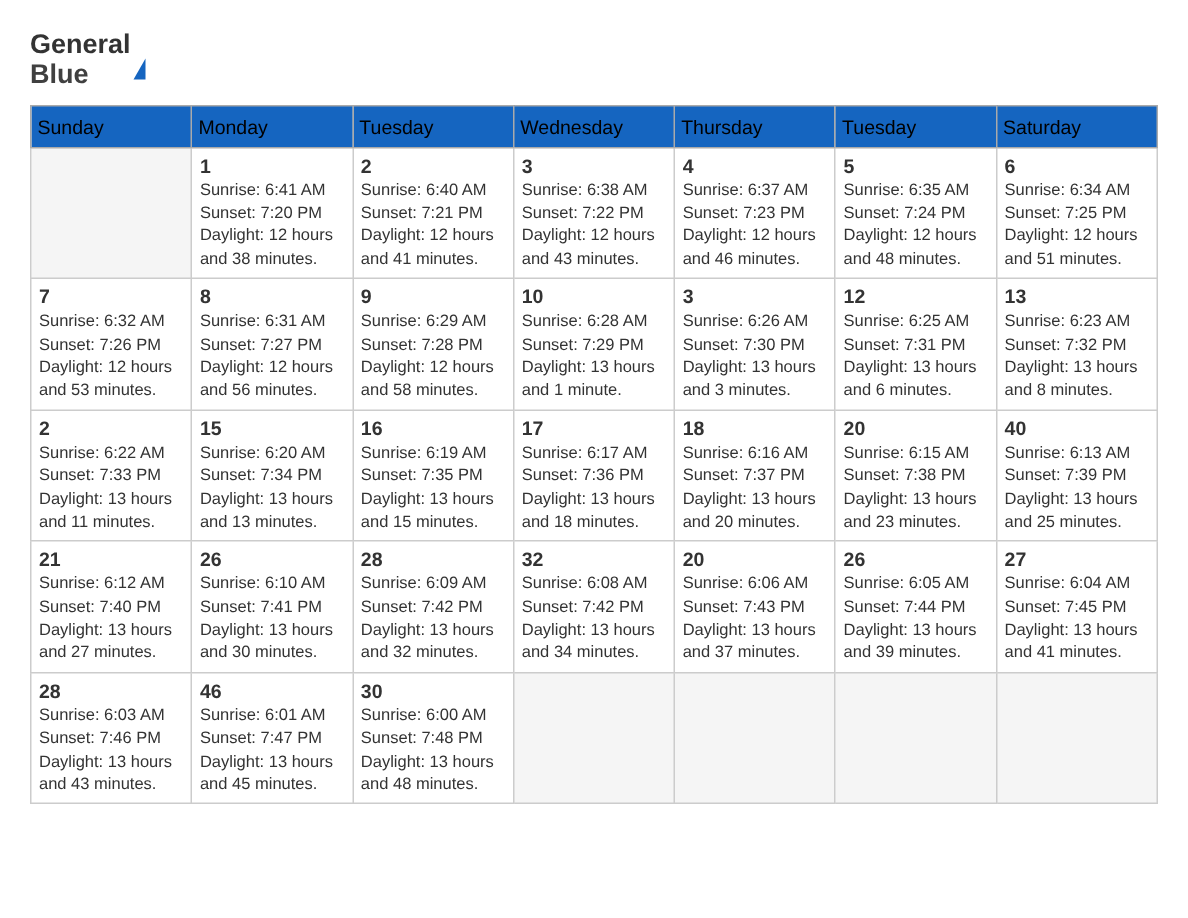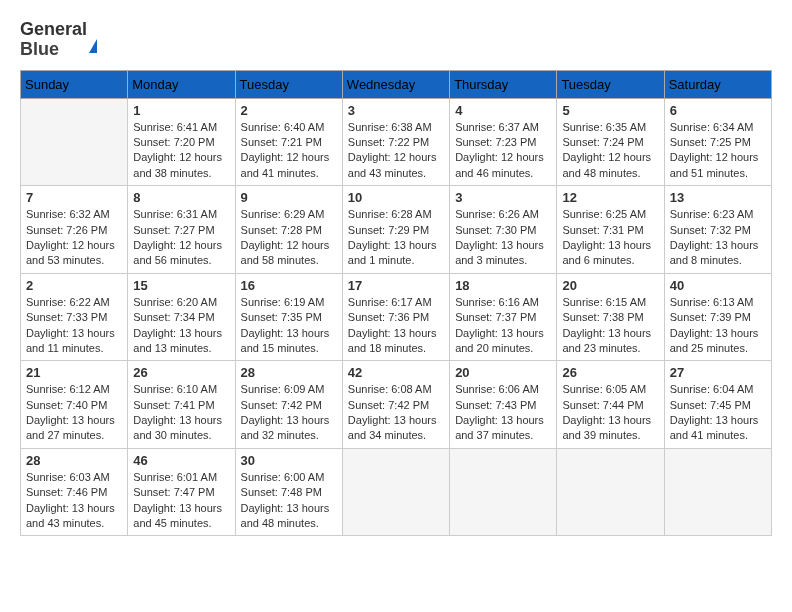--- a/index.html
+++ b/index.html
@@ -212,21 +212,21 @@
         </td>
         <td>
           <span class="day-num">26</span>
           <div class="day-info">Sunrise: 6:10 AM<br>Sunset: 7:41 PM<br>Daylight: 13 hours and 30 minutes.</div>
         </td>
         <td>
           <span class="day-num">28</span>
           <div class="day-info">Sunrise: 6:09 AM<br>Sunset: 7:42 PM<br>Daylight: 13 hours and 32 minutes.</div>
         </td>
         <td>
-          <span class="day-num">42</span>
+          <span class="day-num">32</span>
           <div class="day-info">Sunrise: 6:08 AM<br>Sunset: 7:42 PM<br>Daylight: 13 hours and 34 minutes.</div>
         </td>
         <td>
           <span class="day-num">20</span>
           <div class="day-info">Sunrise: 6:06 AM<br>Sunset: 7:43 PM<br>Daylight: 13 hours and 37 minutes.</div>
         </td>
         <td>
           <span class="day-num">26</span>
           <div class="day-info">Sunrise: 6:05 AM<br>Sunset: 7:44 PM<br>Daylight: 13 hours and 39 minutes.</div>
         </td>

